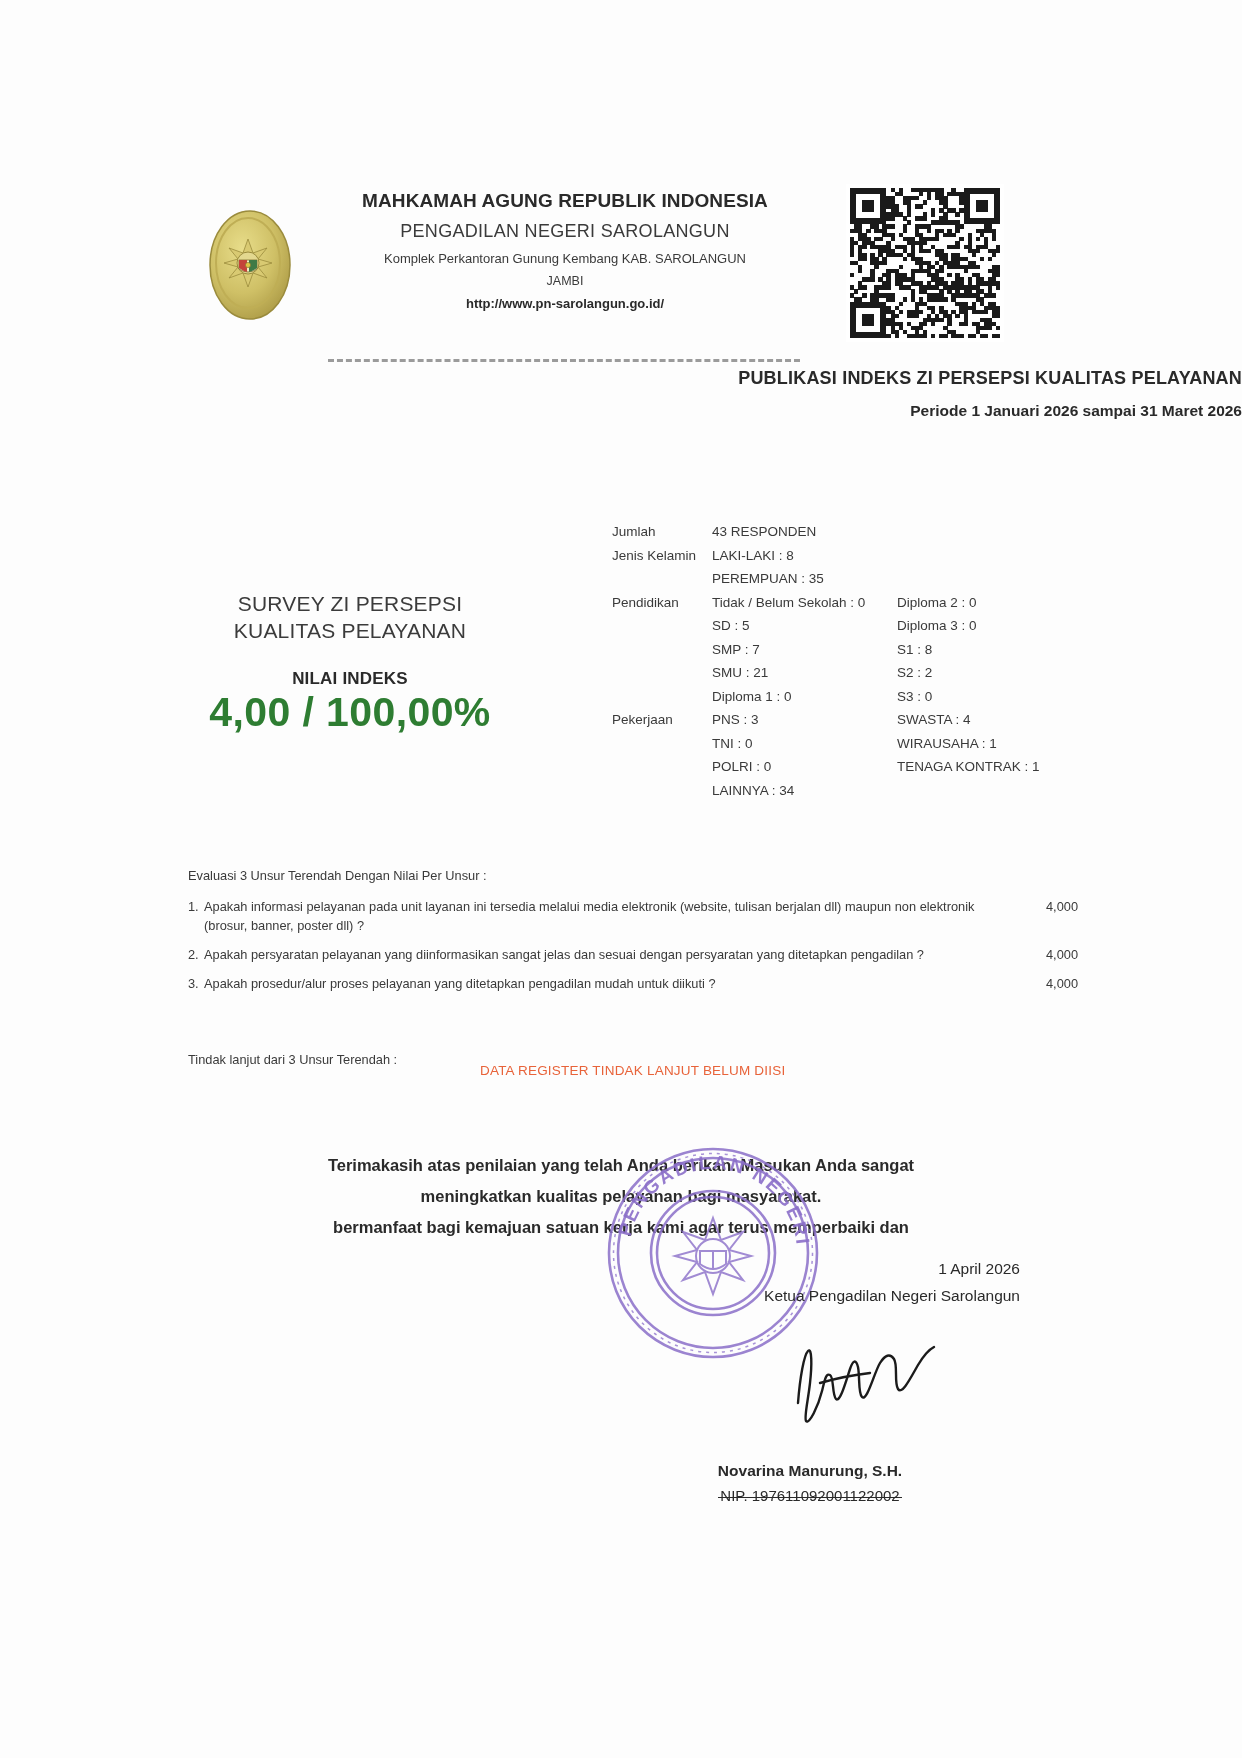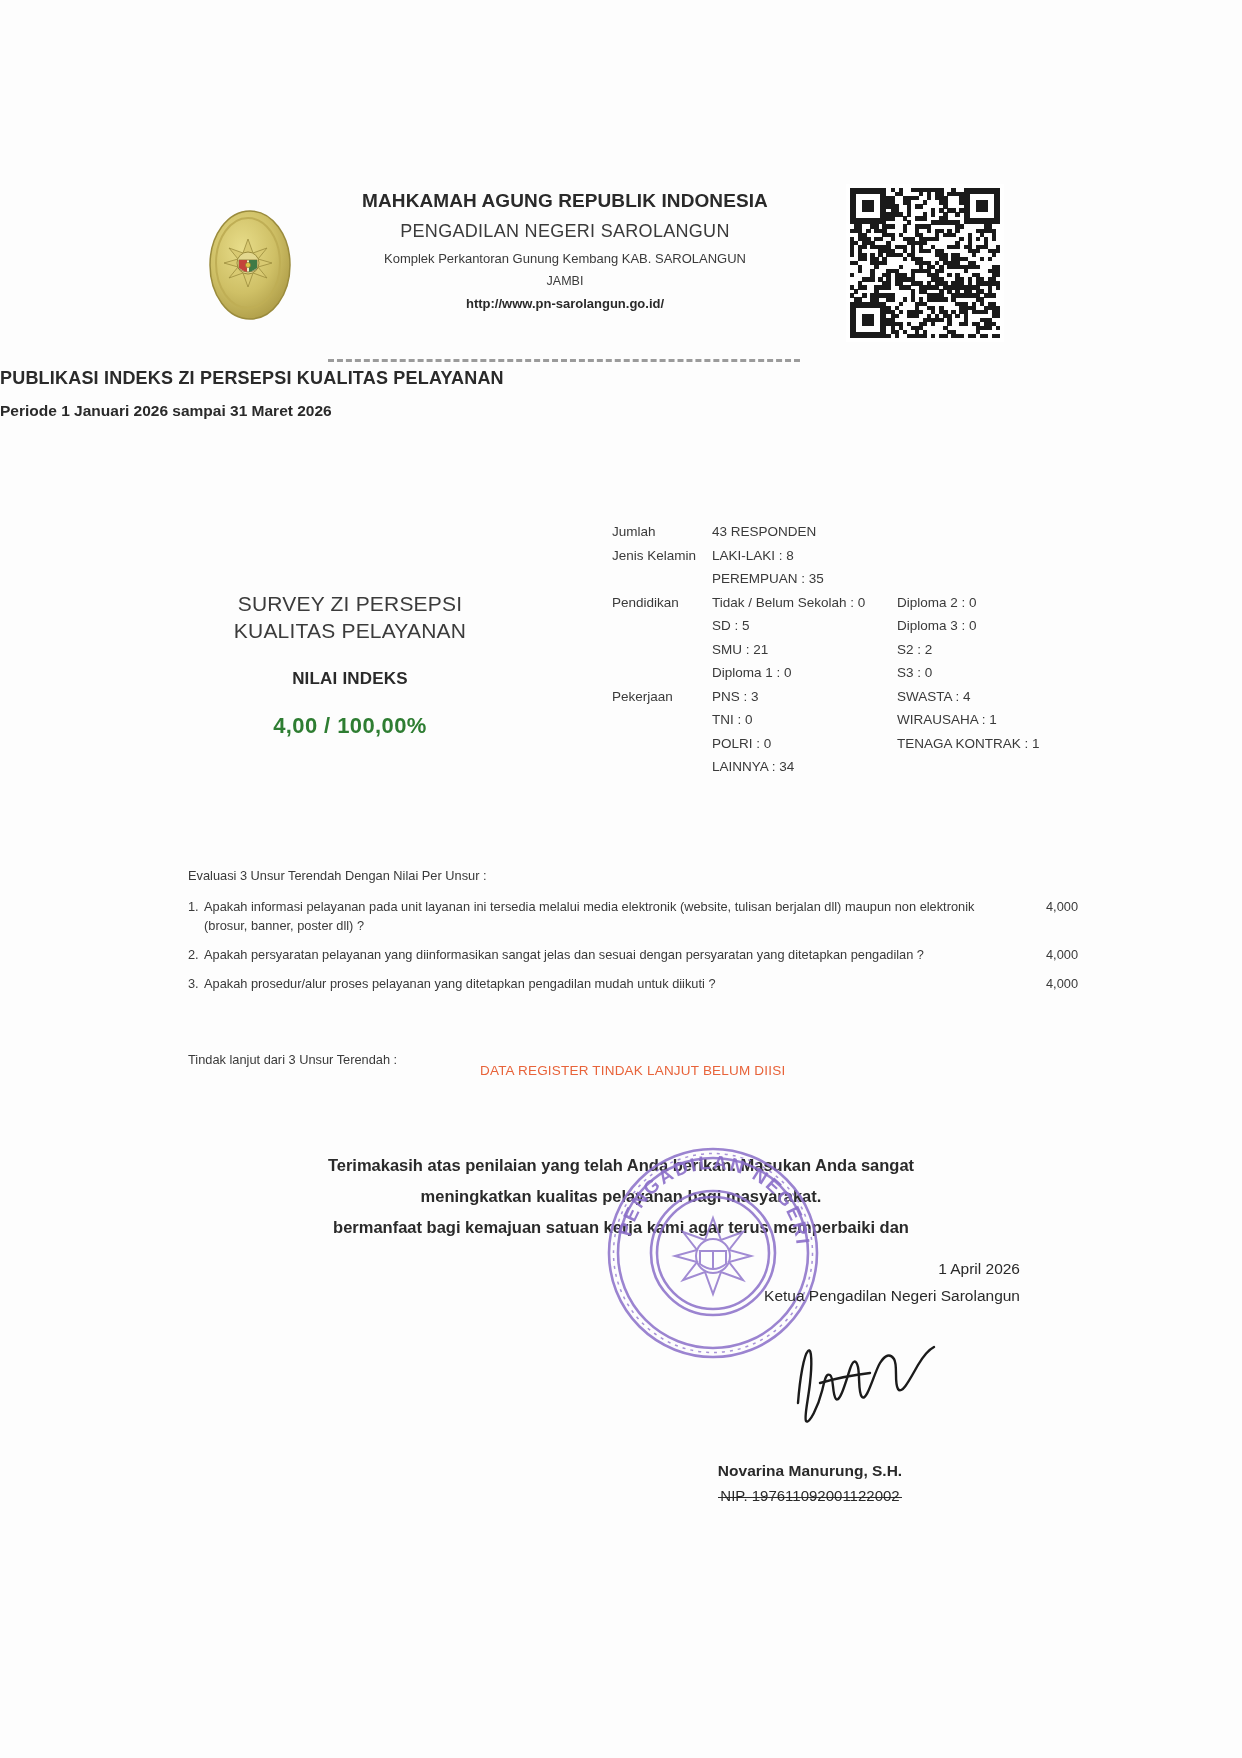--- a/index.html
+++ b/index.html
@@ -84,21 +84,21 @@
     height: 4px;
     border-top: 3px dashed #8a8a8a;
     opacity: .85;
   }
 
   
   .title-block {
     position: absolute;
     left: 0; top: 368px;
     width: 1242px;
-    text-align: left;
+    text-align: right;
   }
   .pub-title {
     font-size: 18px;
     font-weight: bold;
     color: #2a2a2a;
     letter-spacing: .2px;
   }
   .pub-period {
     margin-top: 13px;
     font-size: 15.5px;
@@ -120,22 +120,22 @@
     letter-spacing: .2px;
   }
   .nilai-label {
     margin-top: 25px;
     font-size: 17px;
     font-weight: bold;
     color: #2a2a2a;
     letter-spacing: .2px;
   }
   .nilai-value {
-    margin-top: 24px;
-    font-size: 22px;
+    margin-top: 0;
+    font-size: 41px;
     font-weight: bold;
     color: #2e7d32;
     letter-spacing: .4px;
   }
 
   
   .resp-table {
     position: absolute;
     left: 612px; top: 520px;
     font-size: 13.5px;
@@ -895,20 +895,25 @@
       <div class="rc1">Tidak / Belum Sekolah : 0</div>
       <div class="rc2">Diploma 2 : 0</div>
     </div>
 
     <div class="resp-row">
       <div class="rl"></div>
       <div class="rc1">SD : 5</div>
       <div class="rc2">Diploma 3 : 0</div>
     </div>
 
+    <div class="resp-row">
+      <div class="rl"></div>
+      <div class="rc1">SMP : 7</div>
+      <div class="rc2">S1 : 8</div>
+    </div>
 
     <div class="resp-row">
       <div class="rl"></div>
       <div class="rc1">SMU : 21</div>
       <div class="rc2">S2 : 2</div>
     </div>
 
     <div class="resp-row">
       <div class="rl"></div>
       <div class="rc1">Diploma 1 : 0</div>

